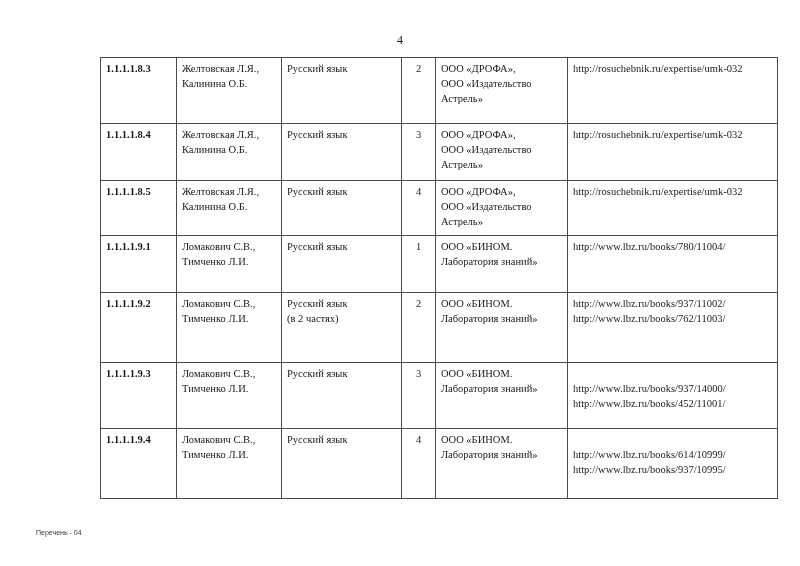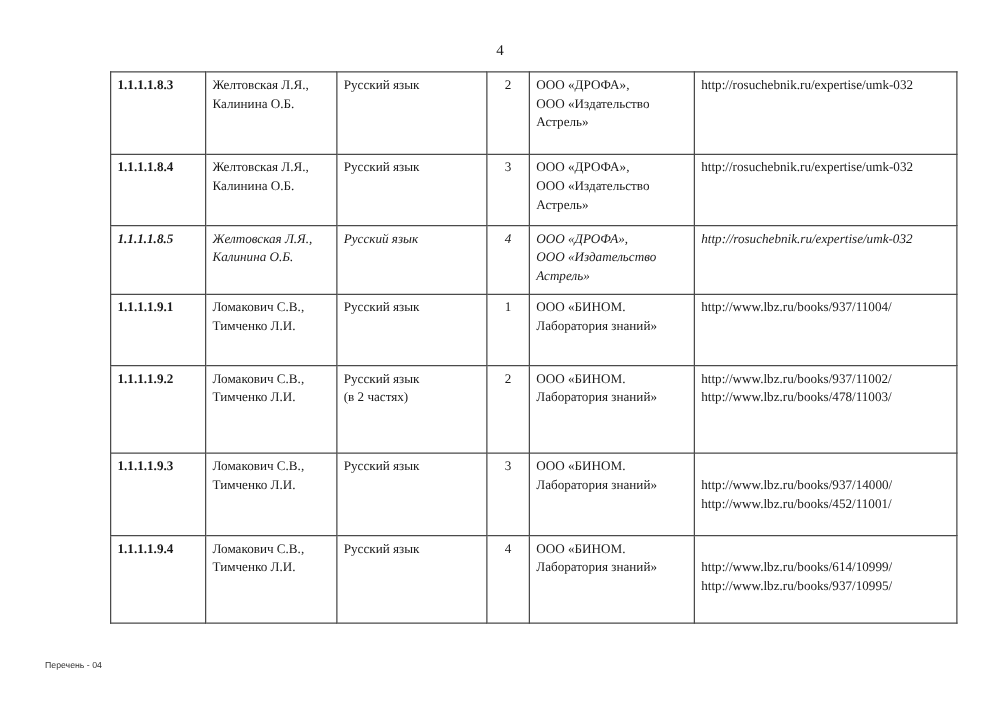--- a/index.html
+++ b/index.html
@@ -1,20 +1,20 @@
 <!DOCTYPE html>
 <html><head>
   <meta charset="utf-8">
   <style>
     html, body { margin: 0; padding: 0; background: #ffffff; }
     body { width: 800px; height: 566px; position: relative; overflow: hidden;
       font-family: "Liberation Serif", "DejaVu Serif", serif; color: #1a1a1a; }
     .page-num { position: absolute; left: 0; width: 800px; top: 33px; text-align: center;
       font-size: 12px; }
-    table.doc { position: absolute; left: 88px; top: 57px; border-collapse: collapse;
+    table.doc { position: absolute; left: 100px; top: 57px; border-collapse: collapse;
       table-layout: fixed; width: 677px; font-size: 10.5px; line-height: 15px; }
     table.doc td { border: 1px solid #4a4a4a; vertical-align: top; padding: 3px 5px 0 5px; }
     td.code { font-weight: bold; }
     td.grade { text-align: center; }
     td.links .spacer { display: block; height: 15px; }
     .footer { position: absolute; left: 36px; top: 529px; font-size: 7px;
       font-family: "Liberation Sans", sans-serif; color: #333; }
     .link { display: block; }
   </style>
 </head>
@@ -63,21 +63,21 @@
         <td class="grade"><span>3</span></td>
         <td class="publisher">
           <span class="link">ООО «ДРОФА»,</span>
           <span class="link">ООО «Издательство</span>
           <span class="link">Астрель»</span>
         </td>
         <td class="links">
           <span class="link">http://rosuchebnik.ru/expertise/umk-032</span>
         </td>
       </tr>
-      <tr style="height: 55px; font-style: italic;">
+      <tr style="height: 55px;">
         <td class="code"><span>1.1.1.1.8.5</span></td>
         <td class="authors">
           <span class="link">Желтовская Л.Я.,</span>
           <span class="link">Калинина О.Б.</span>
         </td>
         <td class="title">
           <span class="link">Русский язык</span>
         </td>
         <td class="grade"><span>4</span></td>
         <td class="publisher">
@@ -97,41 +97,41 @@
         </td>
         <td class="title">
           <span class="link">Русский язык</span>
         </td>
         <td class="grade"><span>1</span></td>
         <td class="publisher">
           <span class="link">ООО «БИНОМ.</span>
           <span class="link">Лаборатория знаний»</span>
         </td>
         <td class="links">
-          <span class="link">http://www.lbz.ru/books/937/11004/</span>
+          <span class="link">http://www.lbz.ru/books/780/11004/</span>
         </td>
       </tr>
       <tr style="height: 70px;">
         <td class="code"><span>1.1.1.1.9.2</span></td>
         <td class="authors">
           <span class="link">Ломакович С.В.,</span>
           <span class="link">Тимченко Л.И.</span>
         </td>
         <td class="title">
           <span class="link">Русский язык</span>
           <span class="link">(в 2 частях)</span>
         </td>
         <td class="grade"><span>2</span></td>
         <td class="publisher">
           <span class="link">ООО «БИНОМ.</span>
           <span class="link">Лаборатория знаний»</span>
         </td>
         <td class="links">
           <span class="link">http://www.lbz.ru/books/937/11002/</span>
-          <span class="link">http://www.lbz.ru/books/478/11003/</span>
+          <span class="link">http://www.lbz.ru/books/762/11003/</span>
         </td>
       </tr>
       <tr style="height: 66px;">
         <td class="code"><span>1.1.1.1.9.3</span></td>
         <td class="authors">
           <span class="link">Ломакович С.В.,</span>
           <span class="link">Тимченко Л.И.</span>
         </td>
         <td class="title">
           <span class="link">Русский язык</span>

